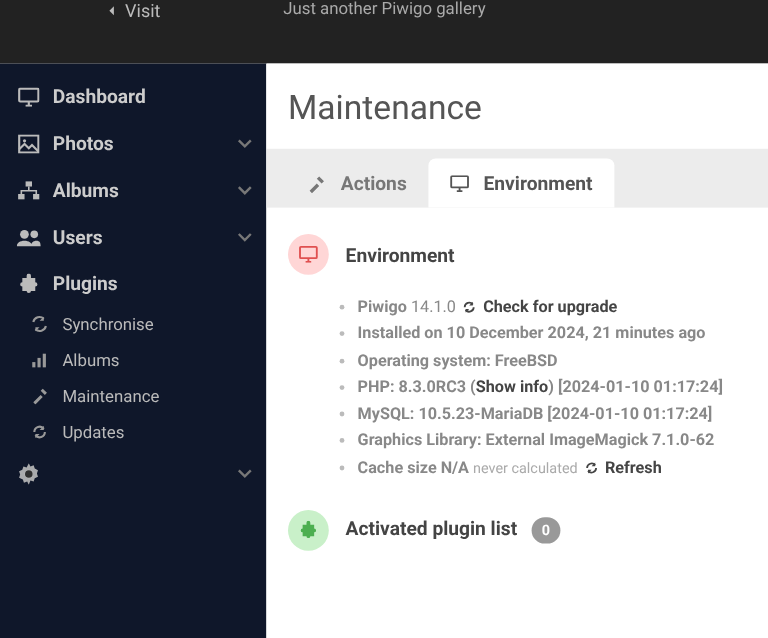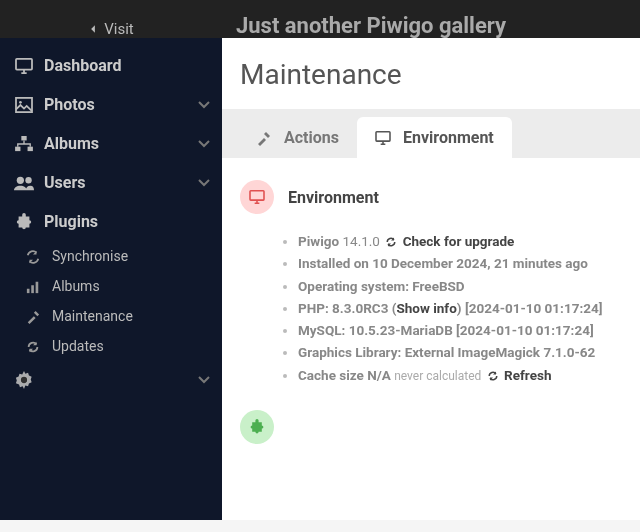--- a/index.html
+++ b/index.html
@@ -1,27 +1,27 @@
 <!DOCTYPE html>
 <html><head>
 <meta charset="utf-8">
 <style>
 *{margin:0;padding:0;box-sizing:border-box;font-family:-apple-system,BlinkMacSystemFont,"Segoe UI",Roboto,sans-serif}
 body{width:640px;height:532px;overflow:hidden;background:#f5f5f5;color:#515151}
-.topbar{height:38px;background:#222;display:flex;align-items:flex-end}
+.topbar{height:53px;background:#222;display:flex;align-items:flex-start}
 .visit{width:222px;display:flex;align-items:center;justify-content:center;gap:6px;color:#bbb;font-size:15px;cursor:pointer}
 .visit svg{width:10px;height:10px}
-.title{color:#aaa;font-size:22px;font-weight:700;padding-left:14px}
+.title{color:#aaa;font-size:14px;font-weight:400;padding-left:14px}
 .layout{display:flex;height:calc(100% - 50px)}
 .sidebar{width:222px;background:#0f172a;padding-top:8px}
 .nav-item{display:flex;align-items:center;padding:10px 14px 10px 12px;color:#ccc;font-size:16px;font-weight:700;cursor:pointer;position:relative}
 .nav-item .ico{width:24px;display:flex;align-items:center;justify-content:center;margin-right:8px;color:#bbb}
 .nav-item .chev{position:absolute;right:12px;color:#777}
 .nav-item .chev svg{width:12px;height:12px}
-.sub-item{display:flex;align-items:flex-end;padding:7px 14px 7px 26px;color:#bbb;font-size:14px;cursor:pointer}
+.sub-item{display:flex;align-items:flex-start;padding:7px 14px 7px 26px;color:#bbb;font-size:14px;cursor:pointer}
 .sub-item .ico{width:20px;display:flex;align-items:center;margin-right:6px;color:#999}
 .main{flex:1;background:#fff;overflow:auto}
 .page-title{font-size:28px;color:#555;padding:20px 18px 18px;background:#fff}
 .tabs{display:flex;background:#ececec;padding-top:8px;padding-left:16px}
 .tab{display:flex;align-items:center;gap:12px;padding:11px 18px;color:#777;font-weight:700;cursor:pointer}
 .tab.active{background:#fff;color:#555;border-radius:6px 6px 0 0}
 .content{padding:22px 18px}
 .sec-head{display:flex;align-items:center;gap:14px;margin-bottom:16px}
 .sec-head .badge{width:34px;height:34px;border-radius:50%;display:flex;align-items:center;justify-content:center}
 .sec-head .badge.env{background:#ffd6d6;color:#e05050}
@@ -222,16 +222,20 @@
           <span class="link">Refresh</span>
         </li>
       </ul>
 
       <div class="sec-head">
         <div class="badge plug">
             <svg width="16" height="16" viewBox="0 0 20 20">
               <path fill="currentColor" d="M8 2a2 2 0 014 0v2h4v4a2 2 0 110 4v4h-4a2 2 0 11-4 0H4v-4a2 2 0 110-4V4h4V2z"></path>
             </svg>
           </div>
+        <h3>
+          <span>Activated plugin list</span>
+          <span class="count">0</span>
+        </h3>
       </div>
     </div>
   </div>
 </div>
 
 </body></html>

